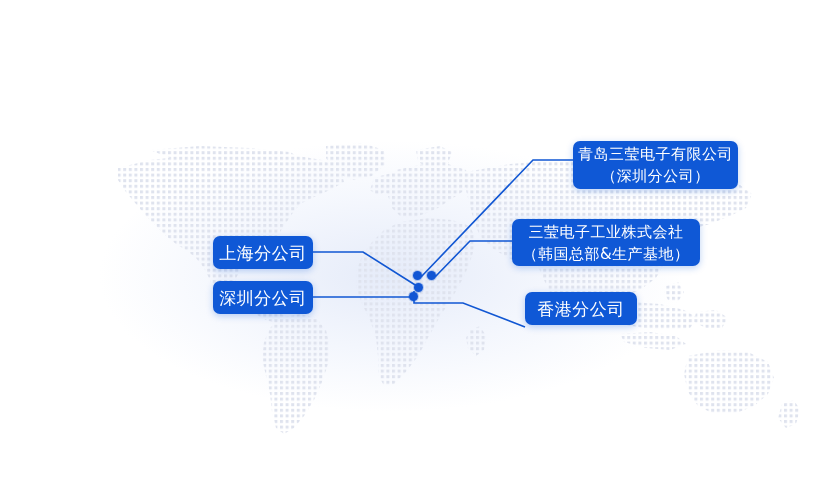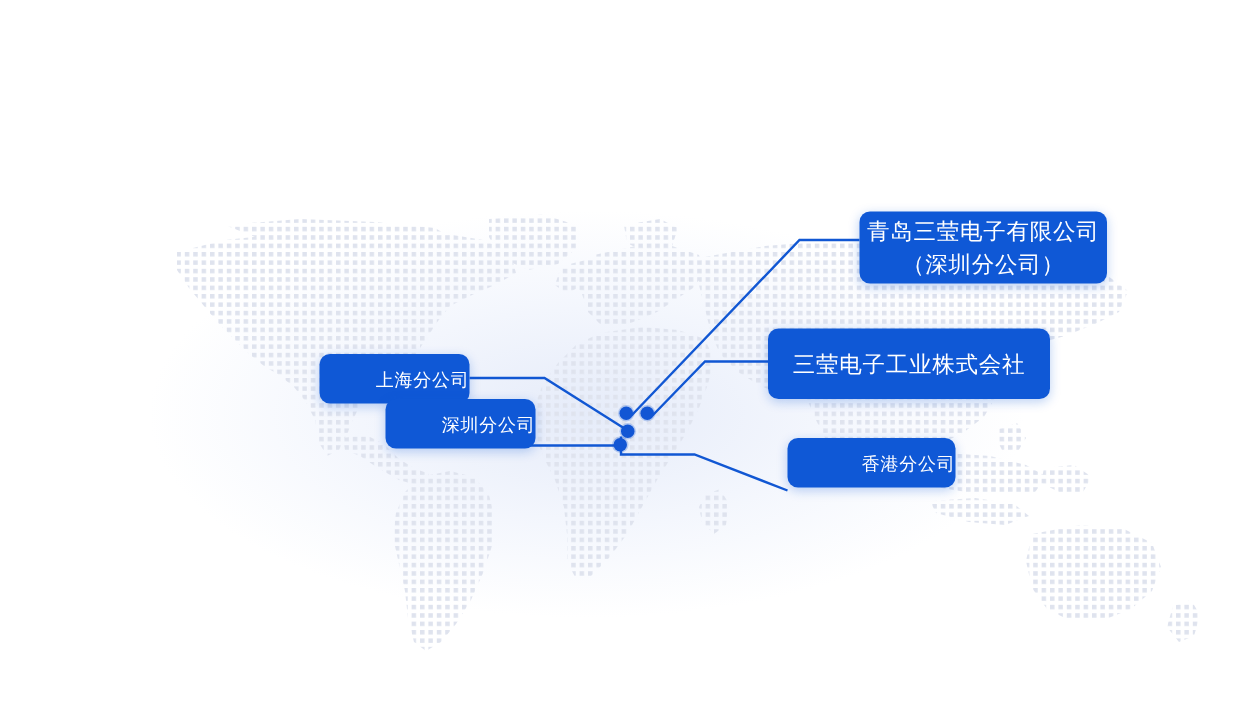--- a/index.html
+++ b/index.html
@@ -37,27 +37,27 @@
     color:#ffffff;
     border-radius:7px;
     box-shadow:0 2px 7px rgba(15,88,214,0.28);
     text-align:center;
     line-height:22px;
     white-space:nowrap;
     letter-spacing:0.5px;
     display:flex;flex-direction:column;align-items:center;justify-content:center;
   }
   .label .ln{display:block;}
-  .label.one-line{font-size:12px;align-items:flex-end;}
+  .label.one-line{font-size:17px;}
   .label.two-line{font-size:15px;}
 
   #lbl-qingdao{left:573px;top:141px;width:165px;height:48px;}
   #lbl-korea{left:512px;top:219px;width:188px;height:47px;}
   #lbl-shanghai{left:213px;top:236px;width:100px;height:33px;}
-  #lbl-shenzhen{left:213px;top:266px;width:100px;height:33px;margin-left:44px;}
+  #lbl-shenzhen{left:213px;top:281px;width:100px;height:33px;}
   #lbl-hongkong{left:525px;top:292px;width:112px;height:33px;}
 </style>
 </head>
 <body>
 
 <div id="stage">
 
   <div class="glow"></div>
 
   <div class="mapwrap">
@@ -157,20 +157,21 @@
   <div class="node" style="left:414px;top:283px;"></div>
   <div class="node" style="left:409px;top:292px;"></div>
 
   <div class="label two-line" id="lbl-qingdao">
     <span class="ln">青岛三莹电子有限公司</span>
     <span class="ln">（深圳分公司）</span>
   </div>
 
   <div class="label two-line" id="lbl-korea">
     <span class="ln">三莹电子工业株式会社</span>
+    <span class="ln">（韩国总部&amp;生产基地）</span>
   </div>
 
   <div class="label one-line" id="lbl-shanghai">
     <span class="ln">上海分公司</span>
   </div>
 
   <div class="label one-line" id="lbl-shenzhen">
     <span class="ln">深圳分公司</span>
   </div>
 

